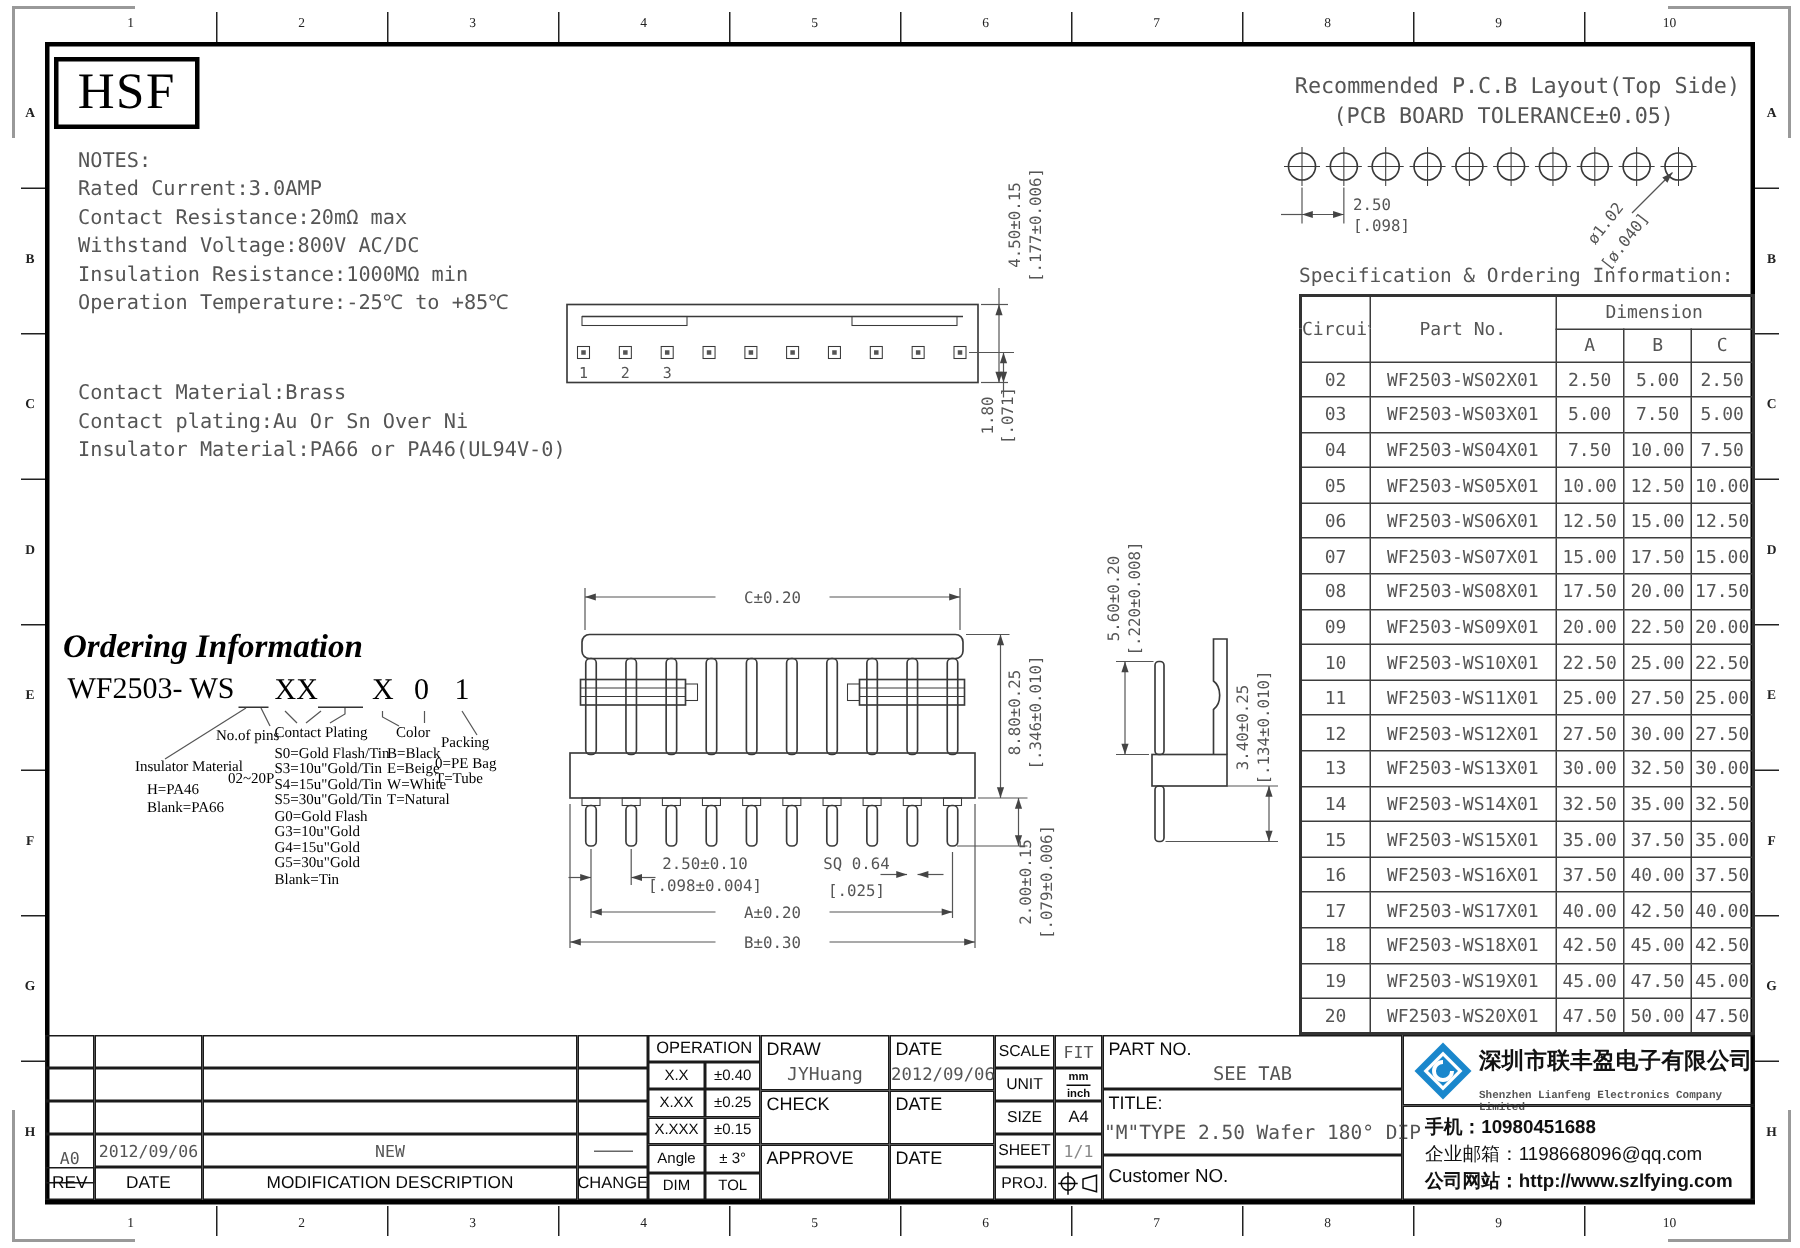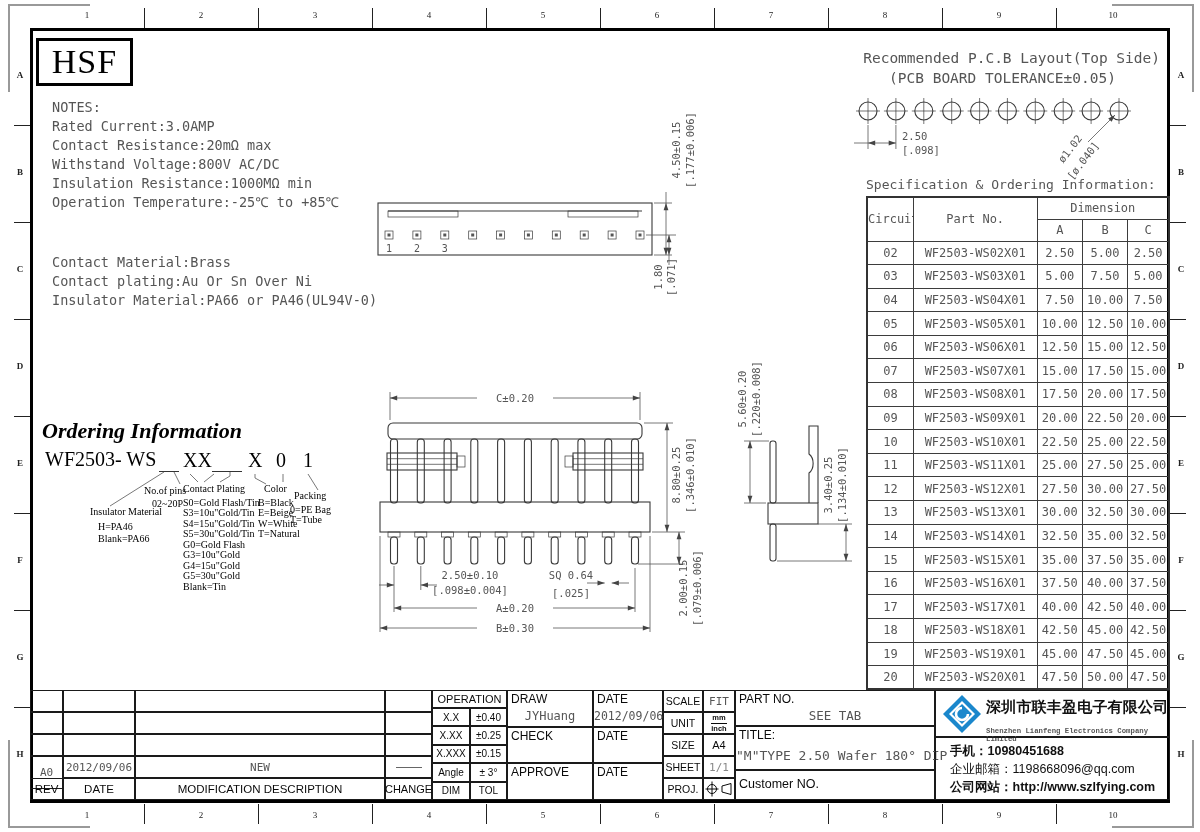--- a/index.html
+++ b/index.html
@@ -530,21 +530,21 @@
         <polyline points="268,56 278,72"></polyline>
       </g>
     </svg>
     <div class="ord-lbl" style="left:50px;top:89px">
       <div>Insulator Material</div>
       <div style="margin-left:8px;margin-top:4px">H=PA46</div>
       <div style="margin-left:8px;margin-top:2px">Blank=PA66</div>
     </div>
     <div class="ord-lbl" style="left:104px;top:68px">
       <div>No.of pins</div>
-      <div style="margin-left:8px;margin-top:2px">02~20P</div>
+      <div style="margin-left:8px;margin-top:18px">02~20P</div>
     </div>
     <div class="ord-lbl" style="left:143px;top:66px">
       <div>Contact Plating</div>
       <div style="margin-top:3px">S0=Gold Flash/Tin</div>
       <div>S3=10u"Gold/Tin</div>
       <div>S4=15u"Gold/Tin</div>
       <div>S5=30u"Gold/Tin</div>
       <div>G0=Gold Flash</div>
       <div>G3=10u"Gold</div>
       <div>G4=15u"Gold</div>

